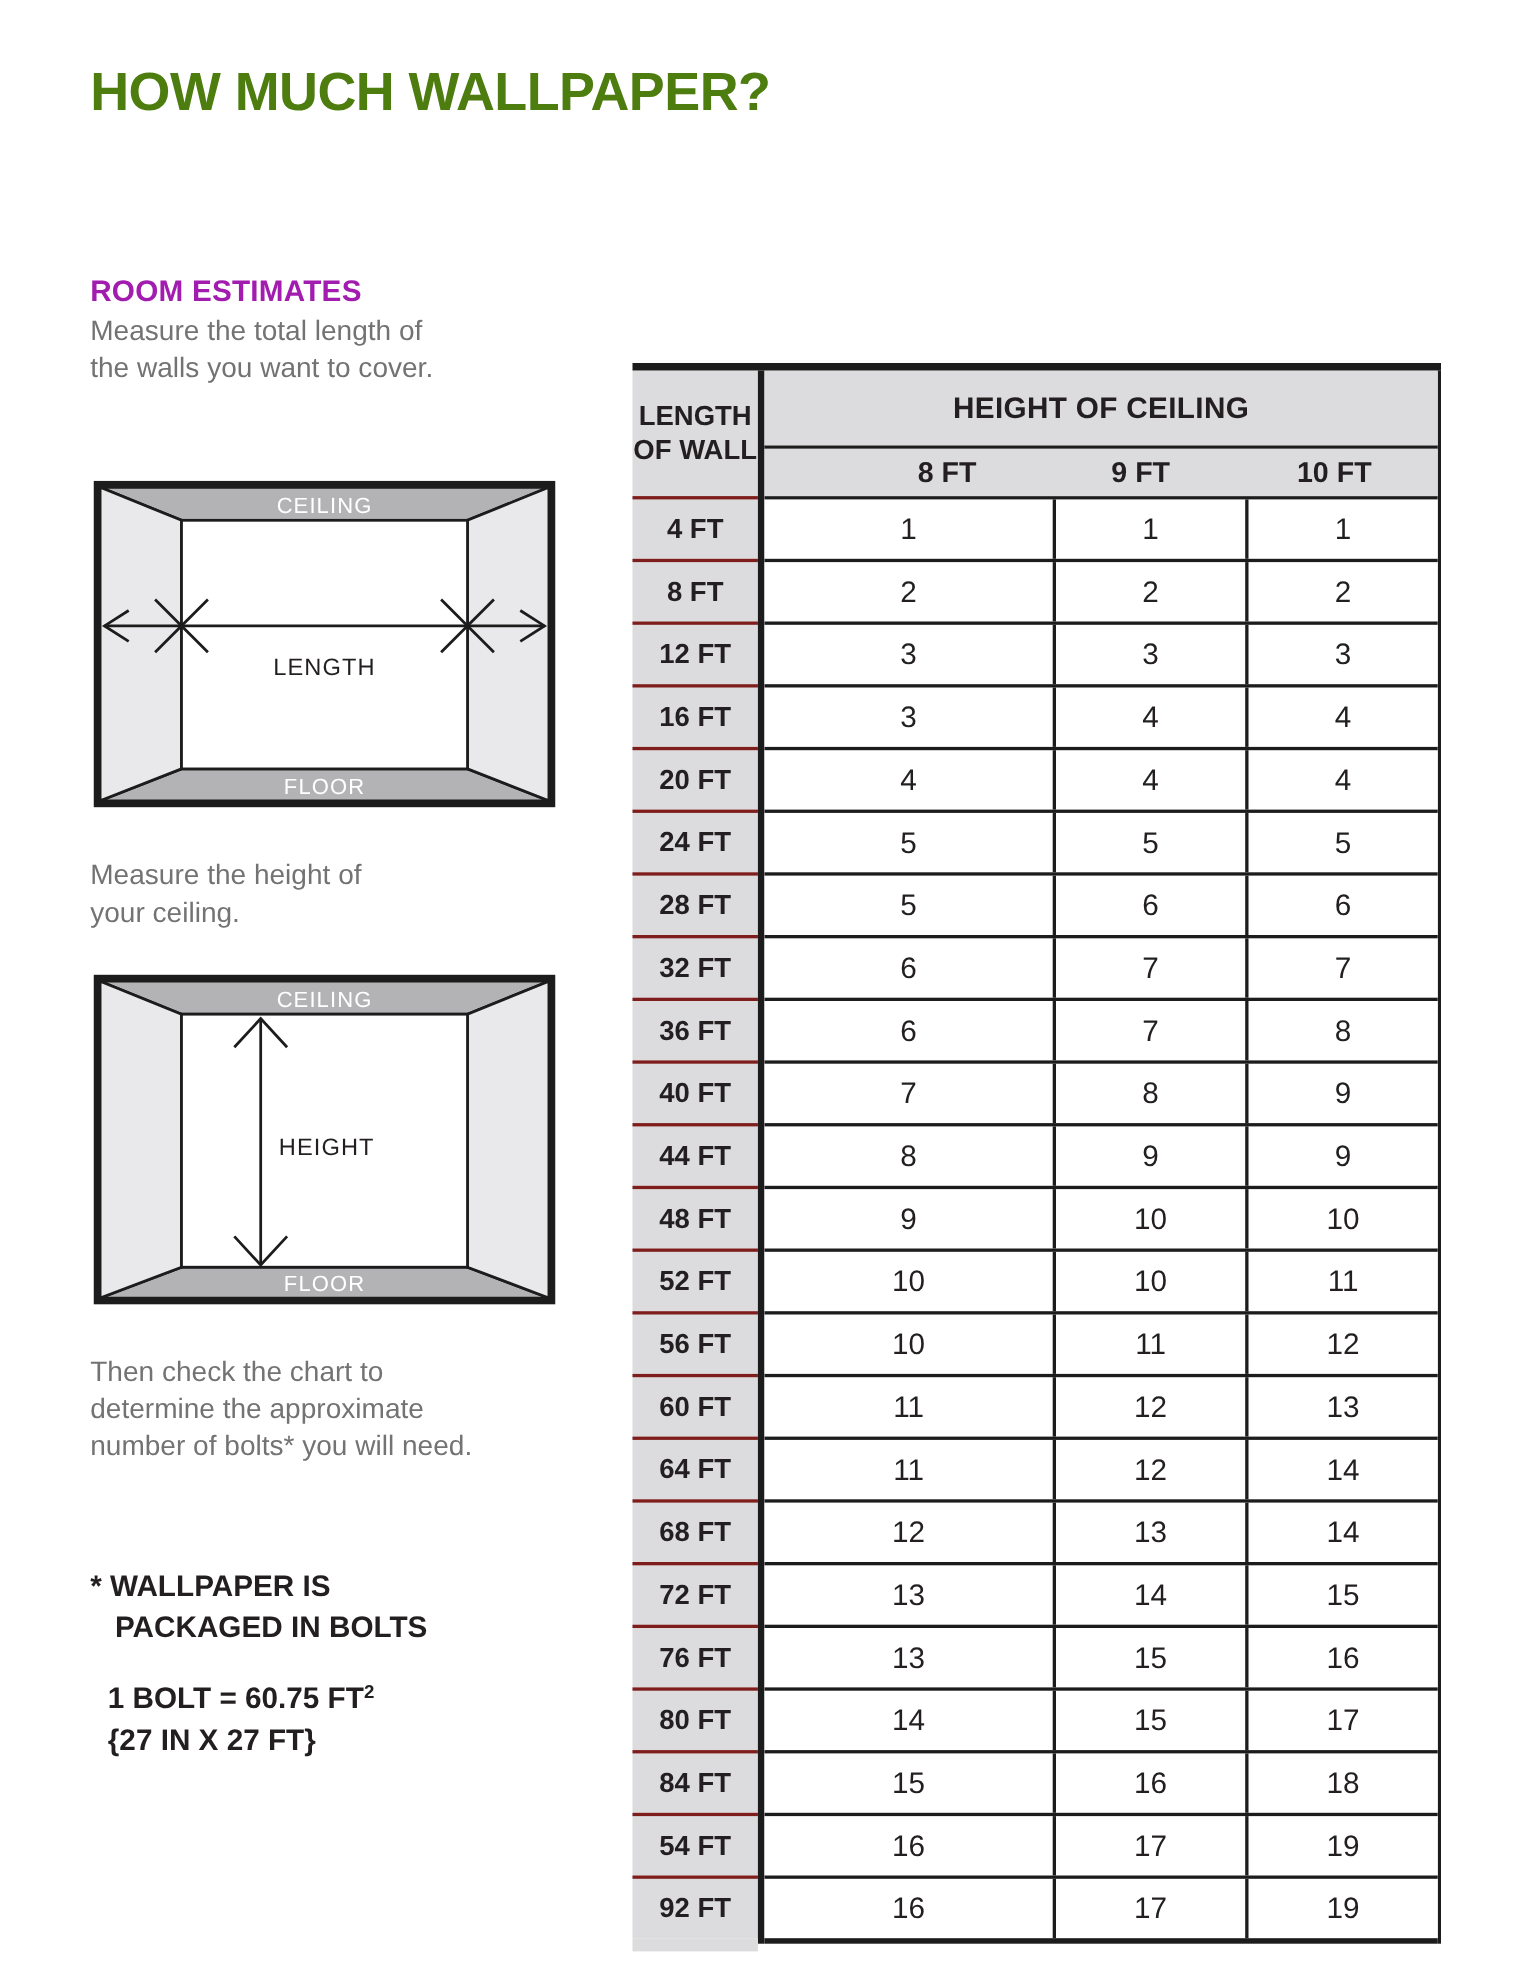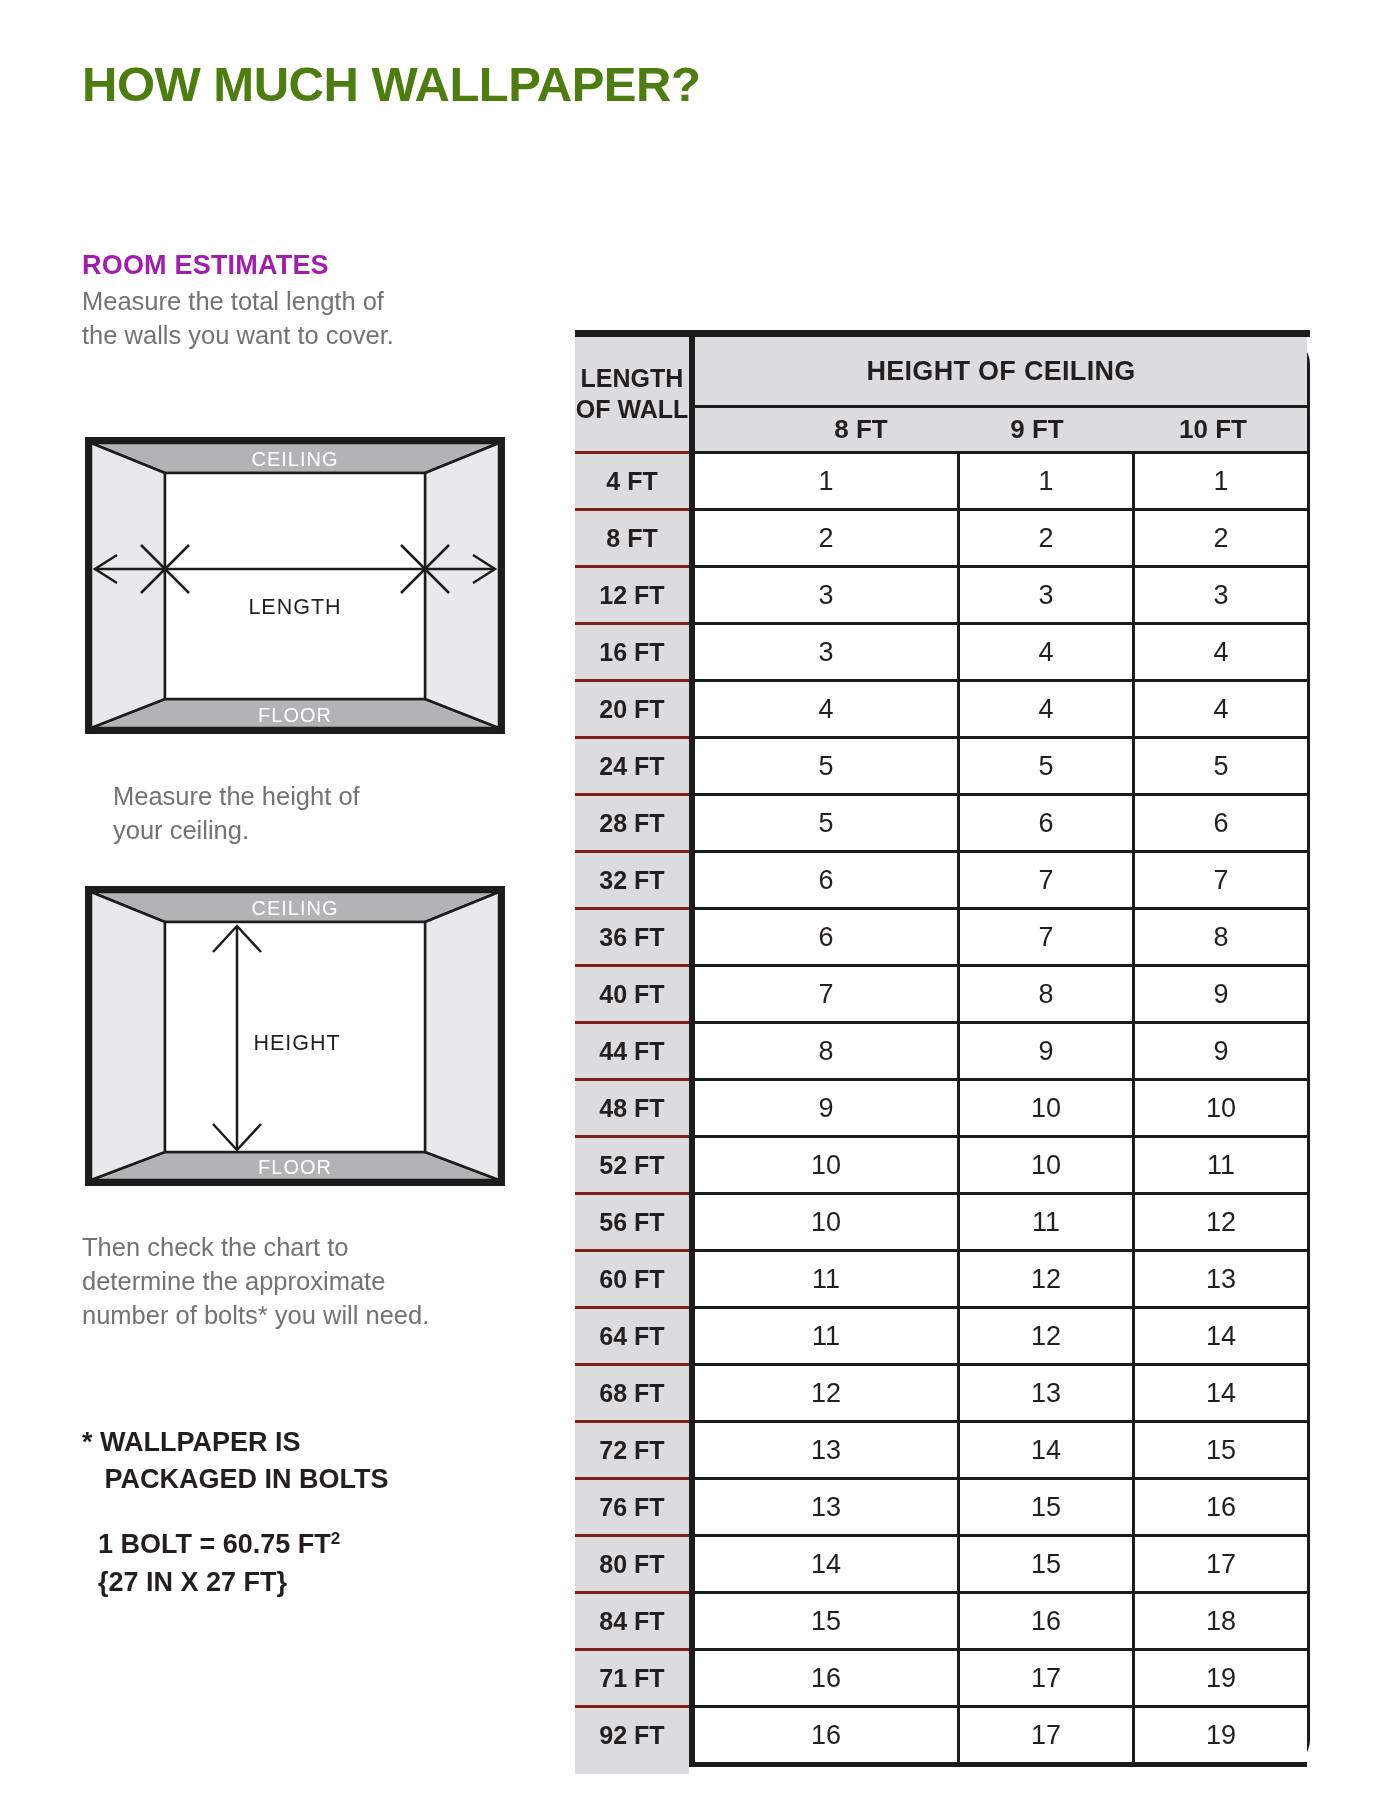--- a/index.html
+++ b/index.html
@@ -19,21 +19,21 @@
   }
   .section-heading{
     font-size:27px;font-weight:bold;color:#a21caf;letter-spacing:0.2px;
   }
   .room-heading{left:82px;top:250px;}
   .table-heading{left:712px;top:250px;}
   .para{
     font-size:25.5px;line-height:34px;color:#737373;white-space:pre-line;
   }
   .para1{left:82px;top:284px;}
-  .para2{left:82px;top:779px;margin-left:31px;}
+  .para2{left:82px;top:779px;}
   .para3{left:82px;top:1230px;}
   .footnote{
     left:82px;top:1424px;
     font-size:27px;font-weight:bold;line-height:37px;white-space:pre-wrap;
   }
   .boltinfo{left:82px;top:1520px;font-size:27px;font-weight:bold;line-height:38px;margin-left:16px;}
   .boltinfo sup{font-size:17px;vertical-align:9px;}
   
   .tbl{left:575px;top:330px;width:735px;}
   .tbl-topborder{position:absolute;left:0;top:0;width:735px;height:7px;background:#1c1c1c;}
@@ -45,21 +45,21 @@
     font-size:25px;font-weight:bold;line-height:31px;white-space:pre-line;
   }
   .lbl-cell{
     width:114px;height:57px;background:#dcdcde;
     border-top:3px solid #7f1d1d;box-sizing:border-box;
     display:flex;align-items:center;justify-content:center;
     font-size:25px;font-weight:bold;
   }
   .lbl-tab{position:absolute;left:0;top:1432px;width:114px;height:12px;background:#dcdcde;}
   .thickdiv{width:6px;height:1430px;background:#1c1c1c;}
-  .datacol{width:612px;border-right:3px solid #1c1c1c;border-radius:27px;}
+  .datacol{width:612px;border-right:3px solid #1c1c1c;}
   .band1{
     height:68px;background:#dcdcde;
     display:flex;align-items:center;justify-content:center;
     font-size:27px;font-weight:bold;letter-spacing:0.3px;
   }
   .band-sep{height:3px;background:#1c1c1c;}
   .band2{height:43px;background:#dcdcde;position:relative;}
   .band2 .colhdr{
     position:absolute;top:0;height:43px;line-height:43px;
     transform:translateX(-50%);
@@ -169,21 +169,21 @@
           <div class="lbl-cell">48 FT</div>
           <div class="lbl-cell">52 FT</div>
           <div class="lbl-cell">56 FT</div>
           <div class="lbl-cell">60 FT</div>
           <div class="lbl-cell">64 FT</div>
           <div class="lbl-cell">68 FT</div>
           <div class="lbl-cell">72 FT</div>
           <div class="lbl-cell">76 FT</div>
           <div class="lbl-cell">80 FT</div>
           <div class="lbl-cell">84 FT</div>
-          <div class="lbl-cell">71 FT</div>
+          <div class="lbl-cell">54 FT</div>
           <div class="lbl-cell">92 FT</div>
         </div>
       <div class="thickdiv"></div>
       <div class="datacol">
         <div class="band1">HEIGHT OF CEILING</div>
         <div class="band-sep"></div>
         <div class="band2">
           <span class="colhdr p0">8 FT</span>
           <span class="colhdr p1">9 FT</span>
           <span class="colhdr p2">10 FT</span>

